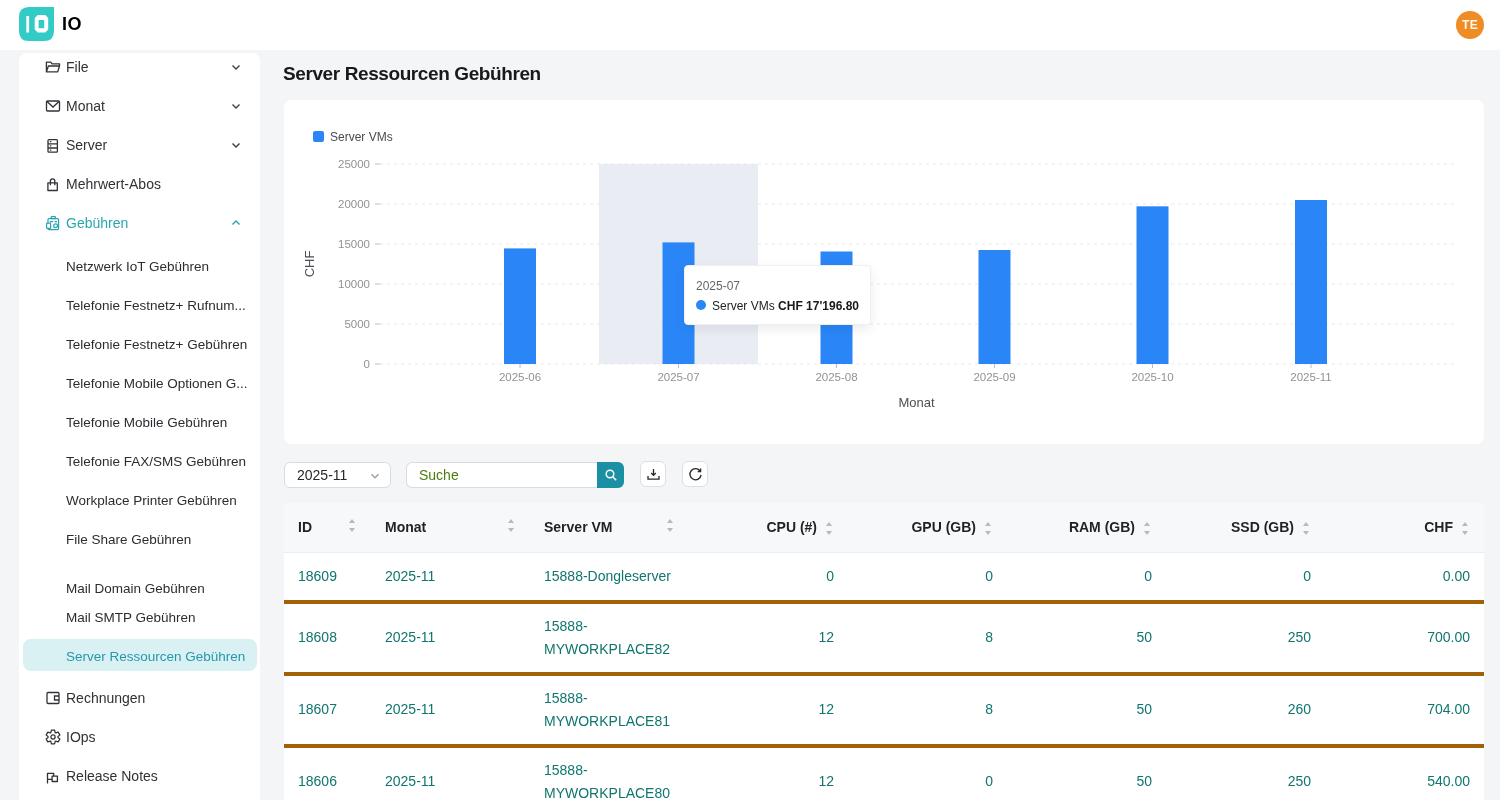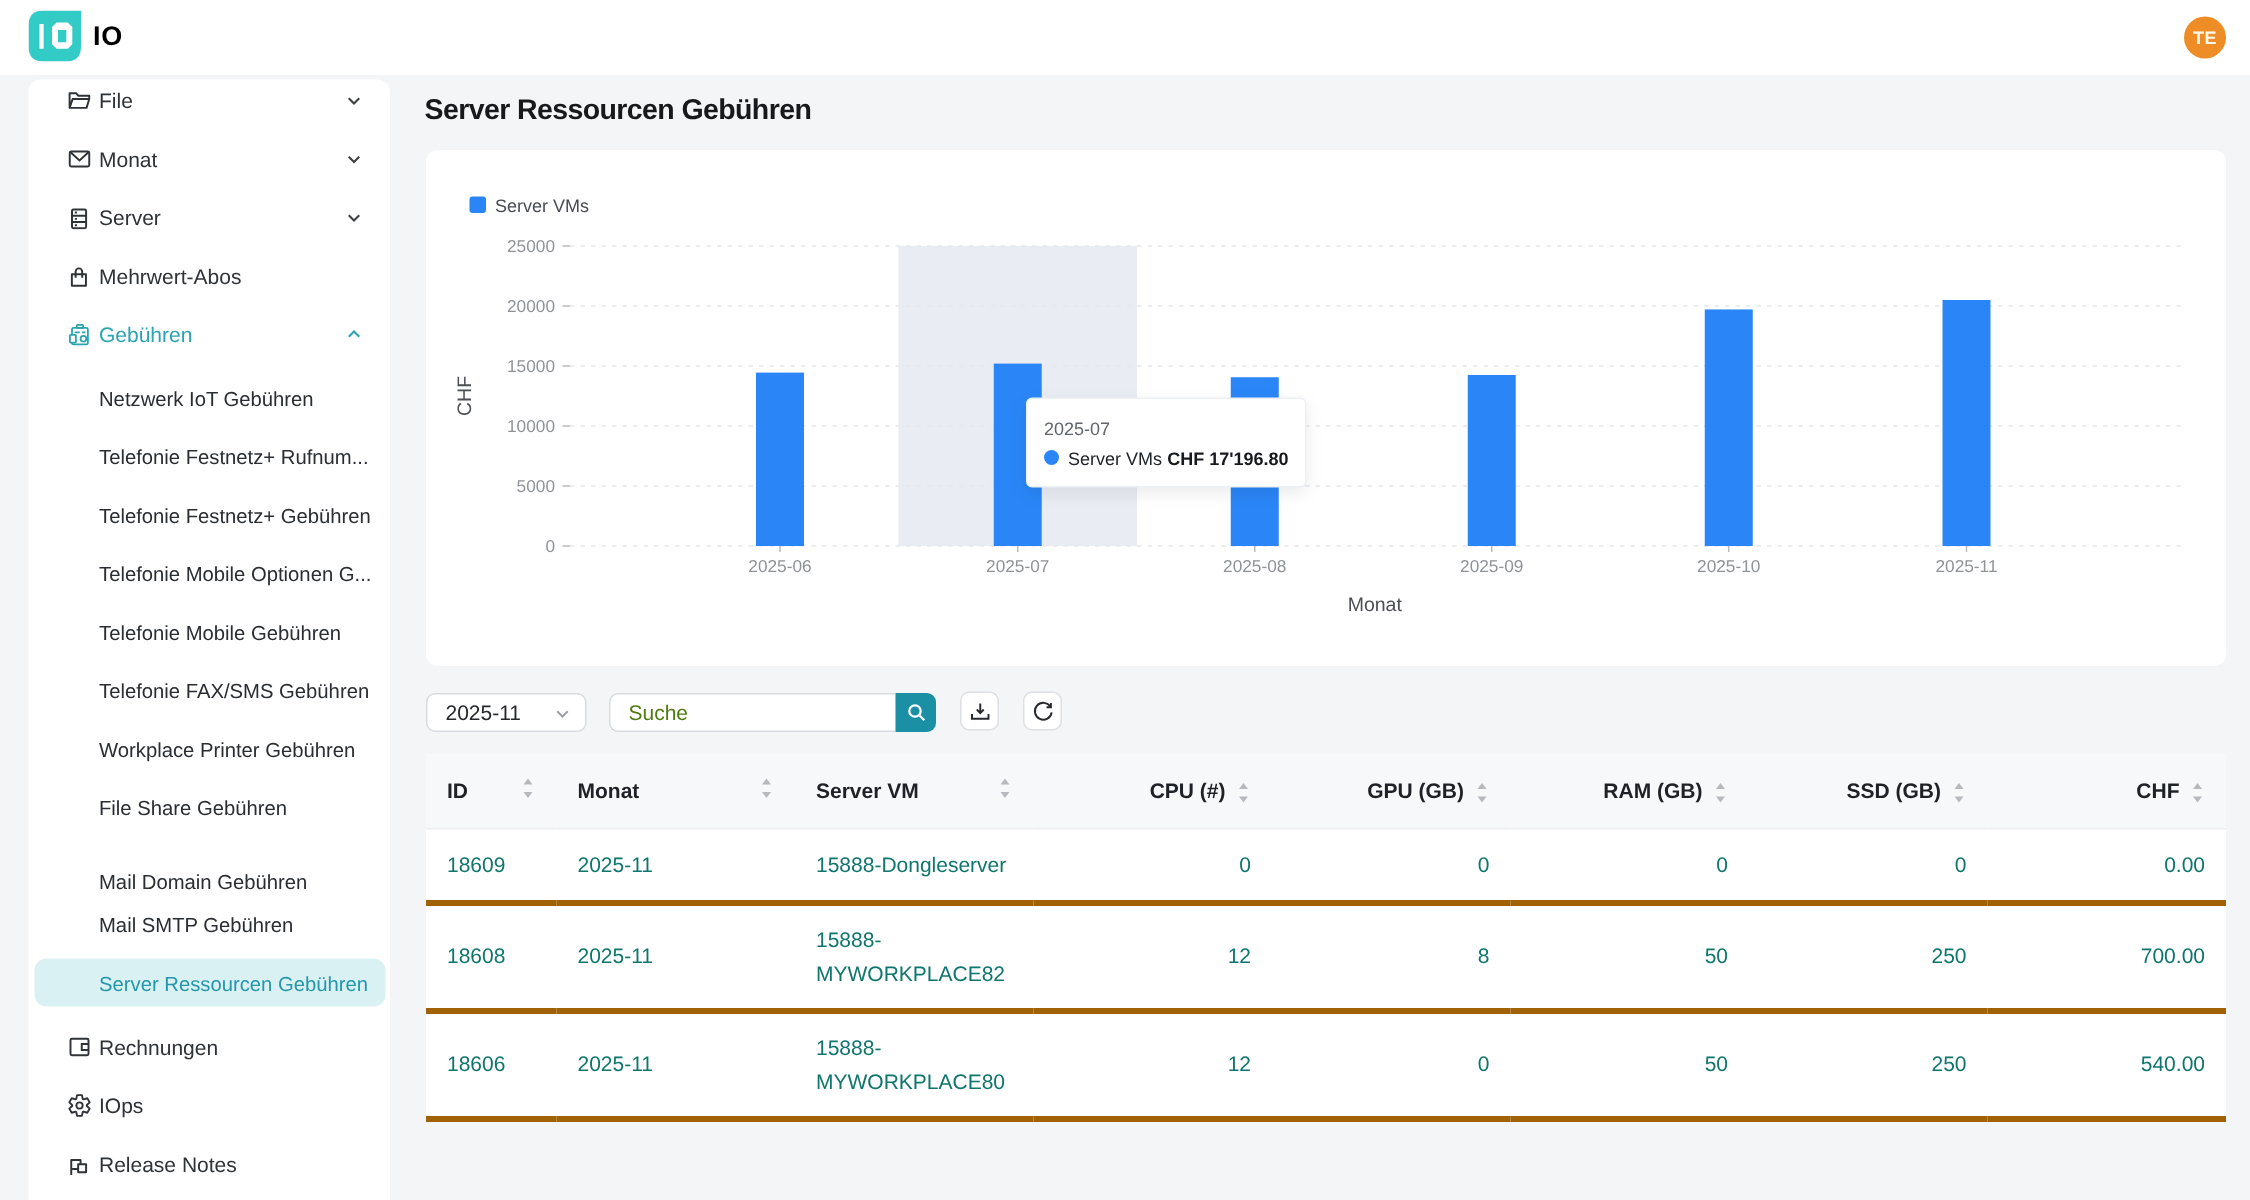--- a/index.html
+++ b/index.html
@@ -303,20 +303,30 @@
     <td>18608</td>
           <td>2025-11</td>
           <td>15888-MYWORKPLACE82</td>
     <td class="num">12</td>
           <td class="num">8</td>
           <td class="num">50</td>
           <td class="num">250</td>
           <td class="num">700.00</td>
   </tr>
   <tr class="two">
+    <td>18607</td>
+          <td>2025-11</td>
+          <td>15888-MYWORKPLACE81</td>
+    <td class="num">12</td>
+          <td class="num">8</td>
+          <td class="num">50</td>
+          <td class="num">260</td>
+          <td class="num">704.00</td>
+  </tr>
+  <tr class="two">
     <td>18606</td>
           <td>2025-11</td>
           <td>15888-MYWORKPLACE80</td>
     <td class="num">12</td>
           <td class="num">0</td>
           <td class="num">50</td>
           <td class="num">250</td>
           <td class="num">540.00</td>
   </tr>
 </tbody>

